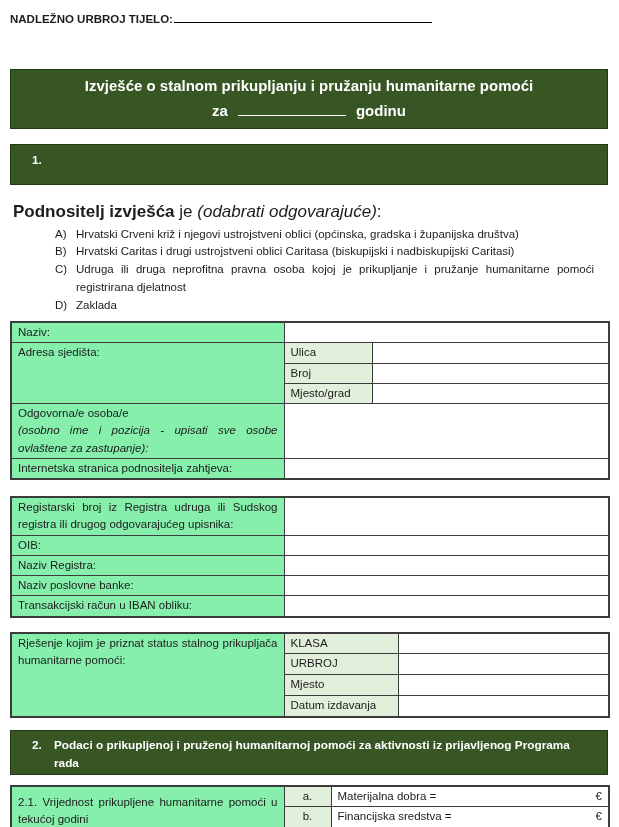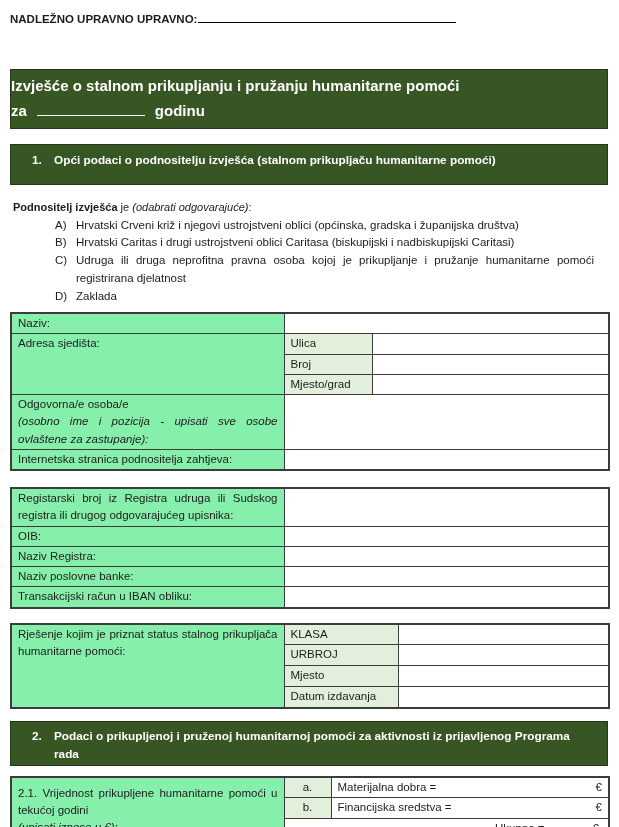--- a/index.html
+++ b/index.html
@@ -13,37 +13,37 @@
   .page{box-sizing:border-box;width:619px;height:827px;padding:10px 11px 0 10px;overflow:hidden;}
 
   
   .top-line{font-weight:bold;font-size:11.5px;white-space:nowrap;}
   .blank-line{display:inline-block;width:258px;border-bottom:1.4px solid #000;height:12px;margin-left:1px;}
 
   
   .title-banner{
     margin-top:44px;height:60px;background:#375623;border:1px solid #233817;
     color:#ffffff;font-weight:bold;font-size:15px;
-    display:flex;flex-direction:column;align-items:flex-start;justify-content:center;
+    display:flex;flex-direction:column;align-items:center;justify-content:center;
     line-height:1.65;box-sizing:border-box;
   }
   .title-line2{display:flex;align-items:baseline;gap:10px;}
   .title-blank{display:inline-block;width:108px;border-bottom:1.6px solid #ffffff;height:13px;}
 
   .section-banner{
     background:#375623;border:1px solid #233817;color:#ffffff;font-weight:bold;font-size:11.8px;
     display:flex;align-items:flex-start;box-sizing:border-box;line-height:1.55;
   }
   .sb1{margin-top:15px;height:41px;padding-top:6px;}
   .sb2{margin-top:12px;height:45px;padding-top:5px;}
   .sec-num{margin-left:21px;width:22px;flex:0 0 auto;}
   .sec-text{flex:1;padding-right:24px;}
 
   
-  .intro{margin-top:14px;margin-left:3px;font-size:11px;line-height:1.5;}
+  .intro{margin-top:14px;margin-left:3px;font-size:17px;line-height:1.5;}
   .b{font-weight:bold;}
   .it{font-style:italic;}
   .opt-list{margin-top:1px;margin-left:45px;}
   .opt{display:flex;line-height:1.56;}
   .opt-letter{width:21px;flex:0 0 auto;}
   .opt-text{flex:1;padding-right:14px;}
   .just{text-align:justify;}
 
   
   table.form{border-collapse:collapse;table-layout:fixed;width:598px;border:2px solid #3c3c3c;font-size:11.5px;}
@@ -59,35 +59,34 @@
   .t4 td.g{vertical-align:middle;}
   .cell-flex{display:flex;justify-content:space-between;align-items:center;}
   .cell-end{display:flex;justify-content:flex-end;align-items:baseline;gap:48px;padding-right:3px;}
 </style>
 </head>
 <body>
 
 <div class="page">
 
   <div class="top-line">
-    <span>NADLEŽNO UPRAVNO UPRAVNO:</span><span class="blank-line"></span>
+    <span>NADLEŽNO URBROJ TIJELO:</span><span class="blank-line"></span>
   </div>
 
   <div class="title-banner">
     <div>Izvješće o stalnom prikupljanju i pružanju humanitarne pomoći</div>
     <div class="title-line2">
       <span>za</span>
       <span class="title-blank"></span>
       <span>godinu</span>
     </div>
   </div>
 
   <div class="section-banner sb1">
     <div class="sec-num">1.</div>
-    <div class="sec-text">Opći podaci o podnositelju izvješća (stalnom prikupljaču humanitarne pomoći)</div>
   </div>
 
   <div class="intro">
     <span class="b">Podnositelj izvješća</span>
     <span>je</span>
     <span class="it">(odabrati odgovarajuće)</span><span>:</span>
   </div>
 
   <div class="opt-list">
     <div class="opt">

